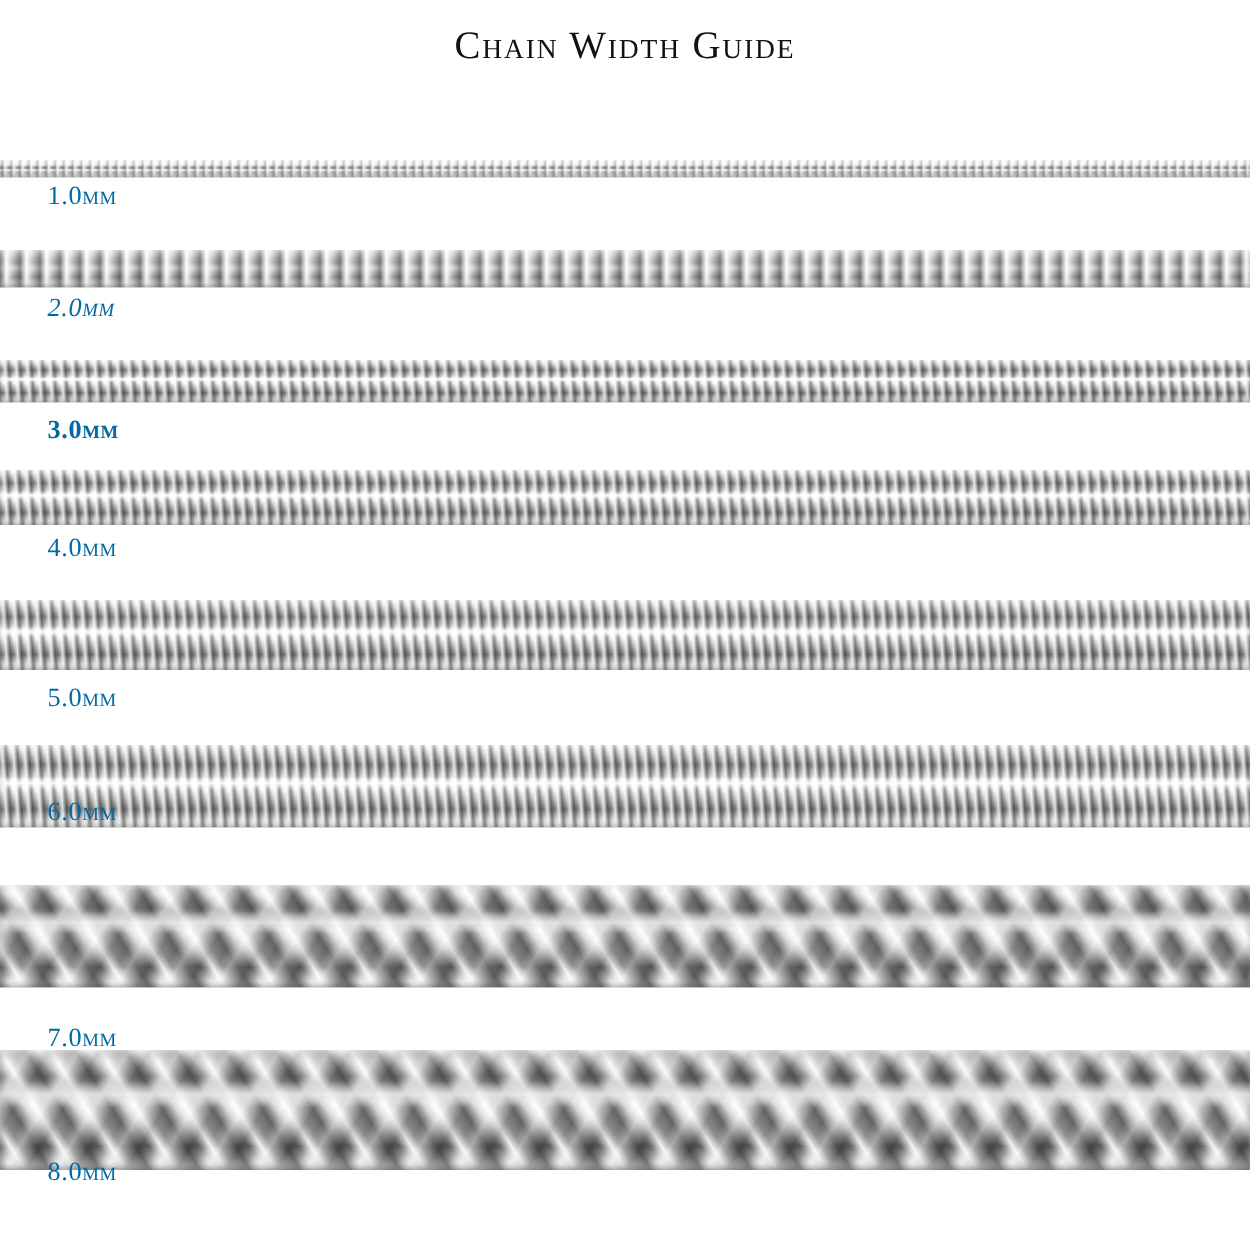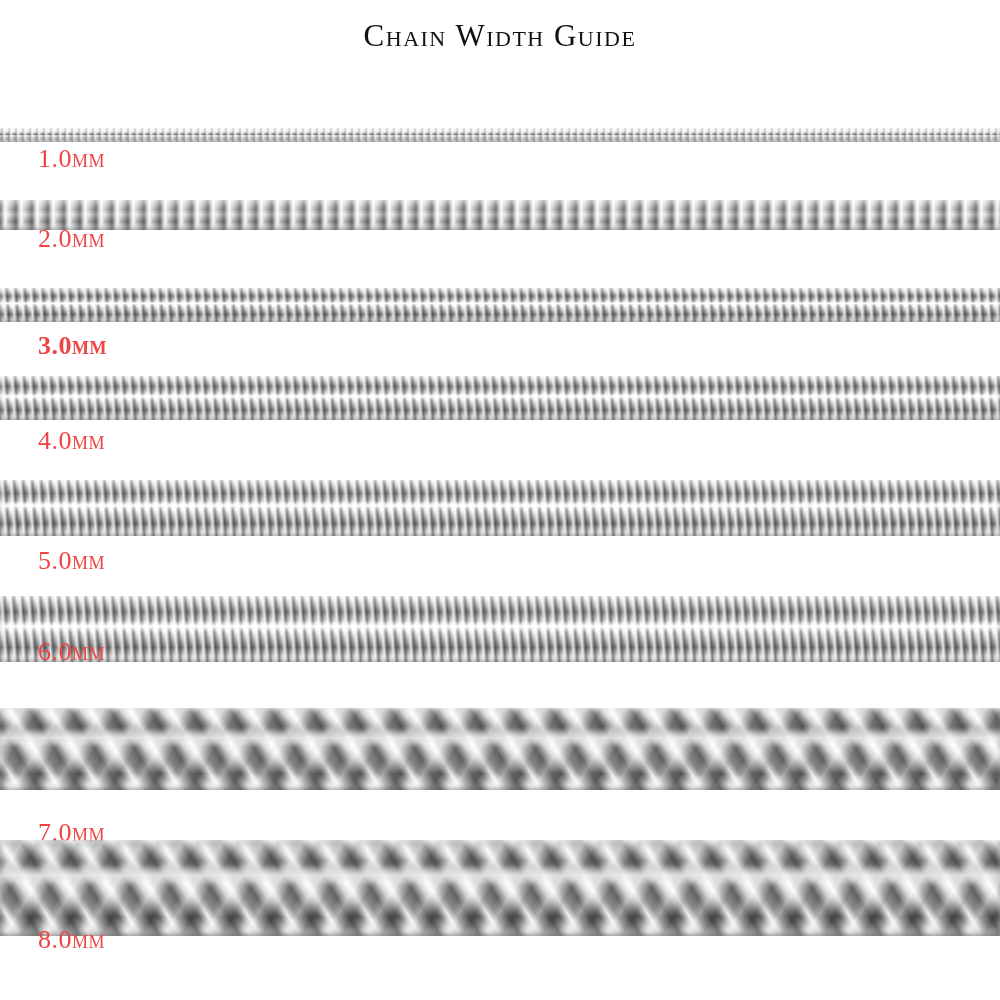--- a/index.html
+++ b/index.html
@@ -36,23 +36,23 @@
   .chain-strip {
     position: absolute;
     left: 0;
     width: 1000px;
     overflow: hidden;
   }
   .chain-label {
     position: absolute;
     left: 38px;
     font-family: "Liberation Serif", serif;
-    font-size: 26px;
+    font-size: 21px;
     letter-spacing: 0.5px;
-    color: #ef4444;
+    color: #0369a1;
     font-variant: small-caps;
     white-space: nowrap;
   }
 
   
   .metal-base {
     position: absolute;
     left: 0;
     top: 0;
     width: 100%;
@@ -188,21 +188,21 @@
         <div class="metal-base"></div>
         <div class="metal-tex"></div>
         <div class="edge-shade"></div>
       </div>
       <div class="chain-label" style="top: 144px;">1.0mm</div>
       <div class="chain-strip w2" style="top: 200px; height: 30px;">
         <div class="metal-base"></div>
         <div class="metal-tex"></div>
         <div class="edge-shade"></div>
       </div>
-      <div class="chain-label" style="top: 224px;">2.0mm</div>
+      <div class="chain-label" style="top: 234px; font-style: italic;">2.0mm</div>
       <div class="chain-strip snake" style="top: 288px; height: 34px;">
         <div class="metal-base"></div>
         <div class="metal-tex"></div>
         <div class="metal-hl"></div>
         <div class="edge-shade"></div>
       </div>
       <div class="chain-label" style="top: 331px; font-weight: bold;">3.0mm</div>
       <div class="chain-strip snake" style="top: 376px; height: 44px;">
         <div class="metal-base"></div>
         <div class="metal-tex"></div>

